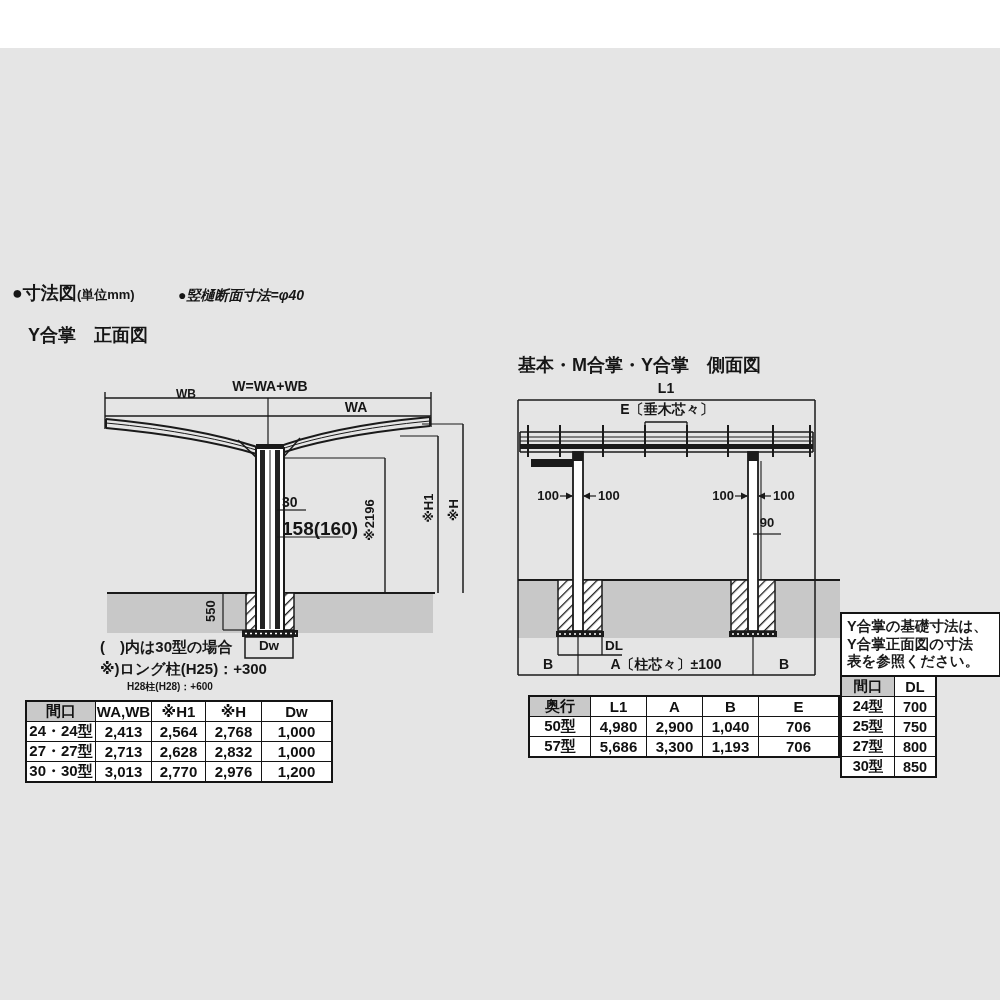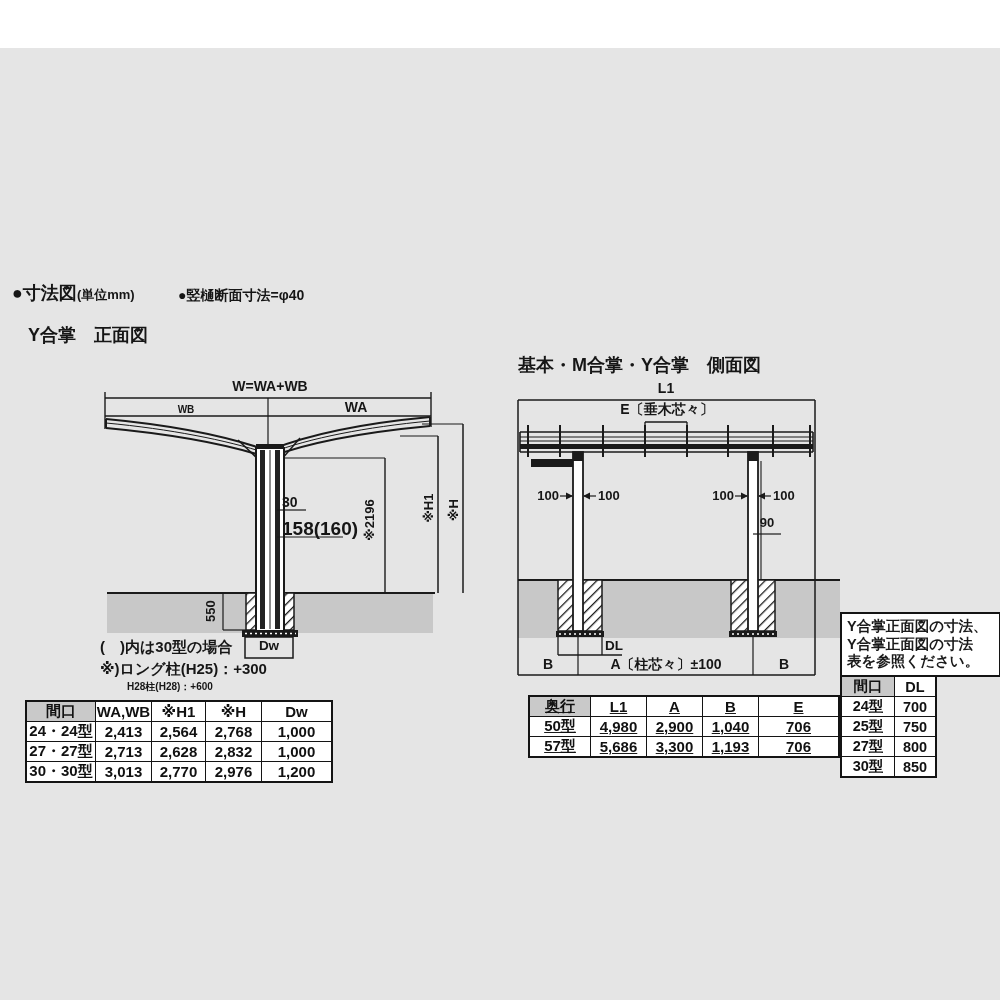--- a/index.html
+++ b/index.html
@@ -161,26 +161,26 @@
 
       <line x1="578" y1="589" x2="578" y2="627" stroke-width="1.2"></line>
       <line x1="753" y1="589" x2="753" y2="627" stroke-width="1.2"></line>
       <line x1="518" y1="627" x2="815" y2="627" stroke-width="1.5"></line>
     </g>
   </svg>
 
   <div class="lbl" style="left:12px;top:236px;font-size:18px;">
     <span>●寸法図</span><span style="font-size:13px;">(単位mm)</span>
   </div>
-  <div class="lbl" style="left:178px;top:240px;font-size:14px;">●竪樋断面寸法=φ40</div>
+  <div class="lbl" style="left:178px;top:240px;font-size:14px;font-style:italic;">●竪樋断面寸法=φ40</div>
 
   <div class="lbl" style="left:28px;top:278px;font-size:18px;">Y合掌　正面図</div>
 
   <div class="lbl center" style="left:205px;top:331px;width:130px;font-size:14px;">W=WA+WB</div>
-  <div class="lbl center" style="left:160px;top:356px;width:52px;font-size:10px;">WB</div>
+  <div class="lbl center" style="left:160px;top:340px;width:52px;font-size:12px;">WB</div>
   <div class="lbl center" style="left:330px;top:352px;width:52px;font-size:14px;">WA</div>
   <div class="lbl" style="left:282px;top:447px;font-size:14px;">30</div>
   <div class="lbl" style="left:282px;top:471px;font-size:19px;">158(160)</div>
   <div class="lbl vert center" style="left:337px;top:465px;width:66px;font-size:13px;">※2196</div>
   <div class="lbl vert center" style="left:407px;top:453px;width:44px;font-size:13px;">※H1</div>
   <div class="lbl vert center" style="left:434px;top:455px;width:40px;font-size:13px;">※H</div>
   <div class="lbl vert center" style="left:192px;top:556px;width:38px;font-size:13px;">550</div>
   <div class="lbl center" style="left:254px;top:591px;width:30px;font-size:13.5px;">Dw</div>
 
   <div class="lbl" style="left:100px;top:591px;font-size:15px;">(　)内は30型の場合</div>
@@ -195,21 +195,21 @@
   <div class="lbl" style="left:598px;top:441px;width:33px;font-size:13px;">100</div>
   <div class="lbl right" style="left:701px;top:441px;width:33px;font-size:13px;">100</div>
   <div class="lbl" style="left:773px;top:441px;width:33px;font-size:13px;">100</div>
   <div class="lbl center" style="left:754px;top:468px;width:26px;font-size:13px;">90</div>
   <div class="lbl center" style="left:530px;top:609px;width:36px;font-size:14px;">B</div>
   <div class="lbl center" style="left:586px;top:609px;width:160px;font-size:14px;">A〔柱芯々〕±100</div>
   <div class="lbl center" style="left:766px;top:609px;width:36px;font-size:14px;">B</div>
   <div class="lbl" style="left:605px;top:591px;font-size:13.5px;">DL</div>
 
   <div class="refbox">
-    <div>Y合掌正面図の寸法、</div>
+    <div>Y合掌の基礎寸法は、</div>
     <div>Y合掌正面図の寸法</div>
     <div>表を参照ください。</div>
   </div>
 
   <div class="tblwrap tbl-front" style="left:25px;top:652px;">
       <table>
         <thead>
           <tr>
             <th class="corner">間口</th>
             <th>WA,WB</th>
@@ -236,21 +236,21 @@
           <tr>
             <td>30・30型</td>
             <td>3,013</td>
             <td>2,770</td>
             <td>2,976</td>
             <td>1,200</td>
           </tr>
         </tbody>
       </table>
     </div>
-  <div class="tblwrap tbl-side" style="left:528px;top:647px;text-decoration:underline;">
+  <div class="tblwrap tbl-side" style="left:528px;top:647px;">
       <table>
         <thead>
           <tr>
             <th class="corner">奥行</th>
             <th>L1</th>
             <th>A</th>
             <th>B</th>
             <th>E</th>
           </tr>
         </thead>

